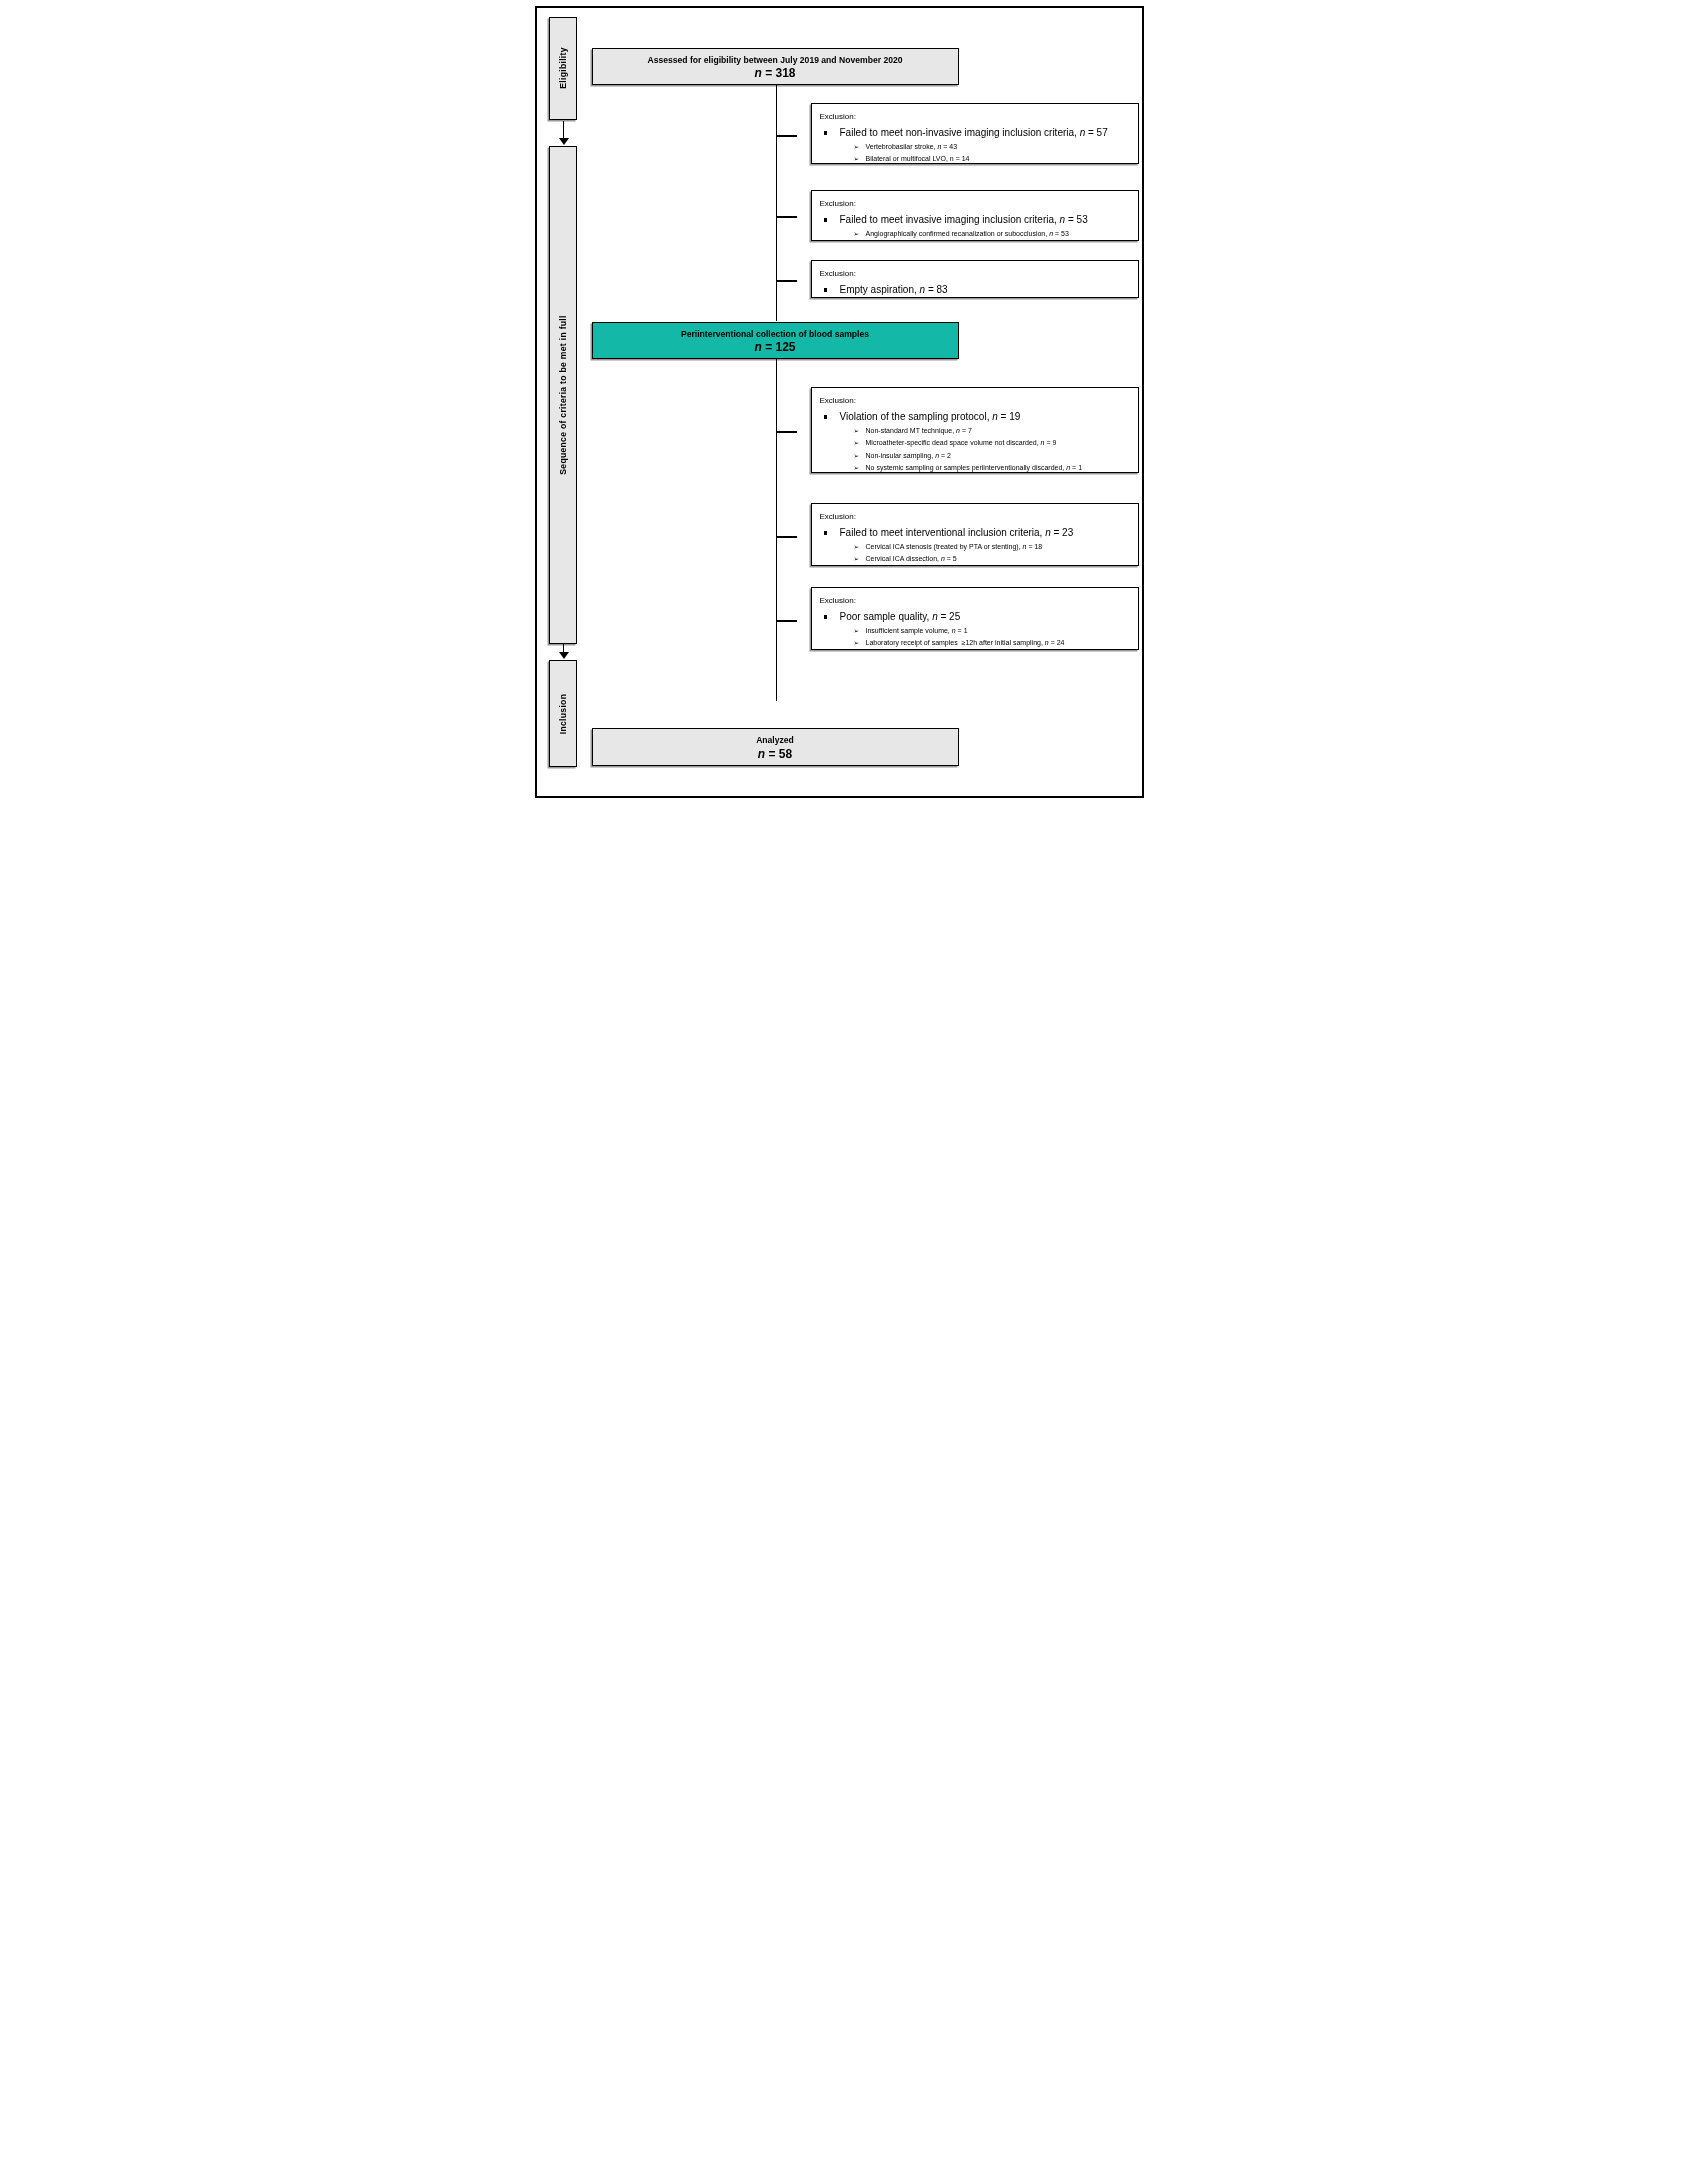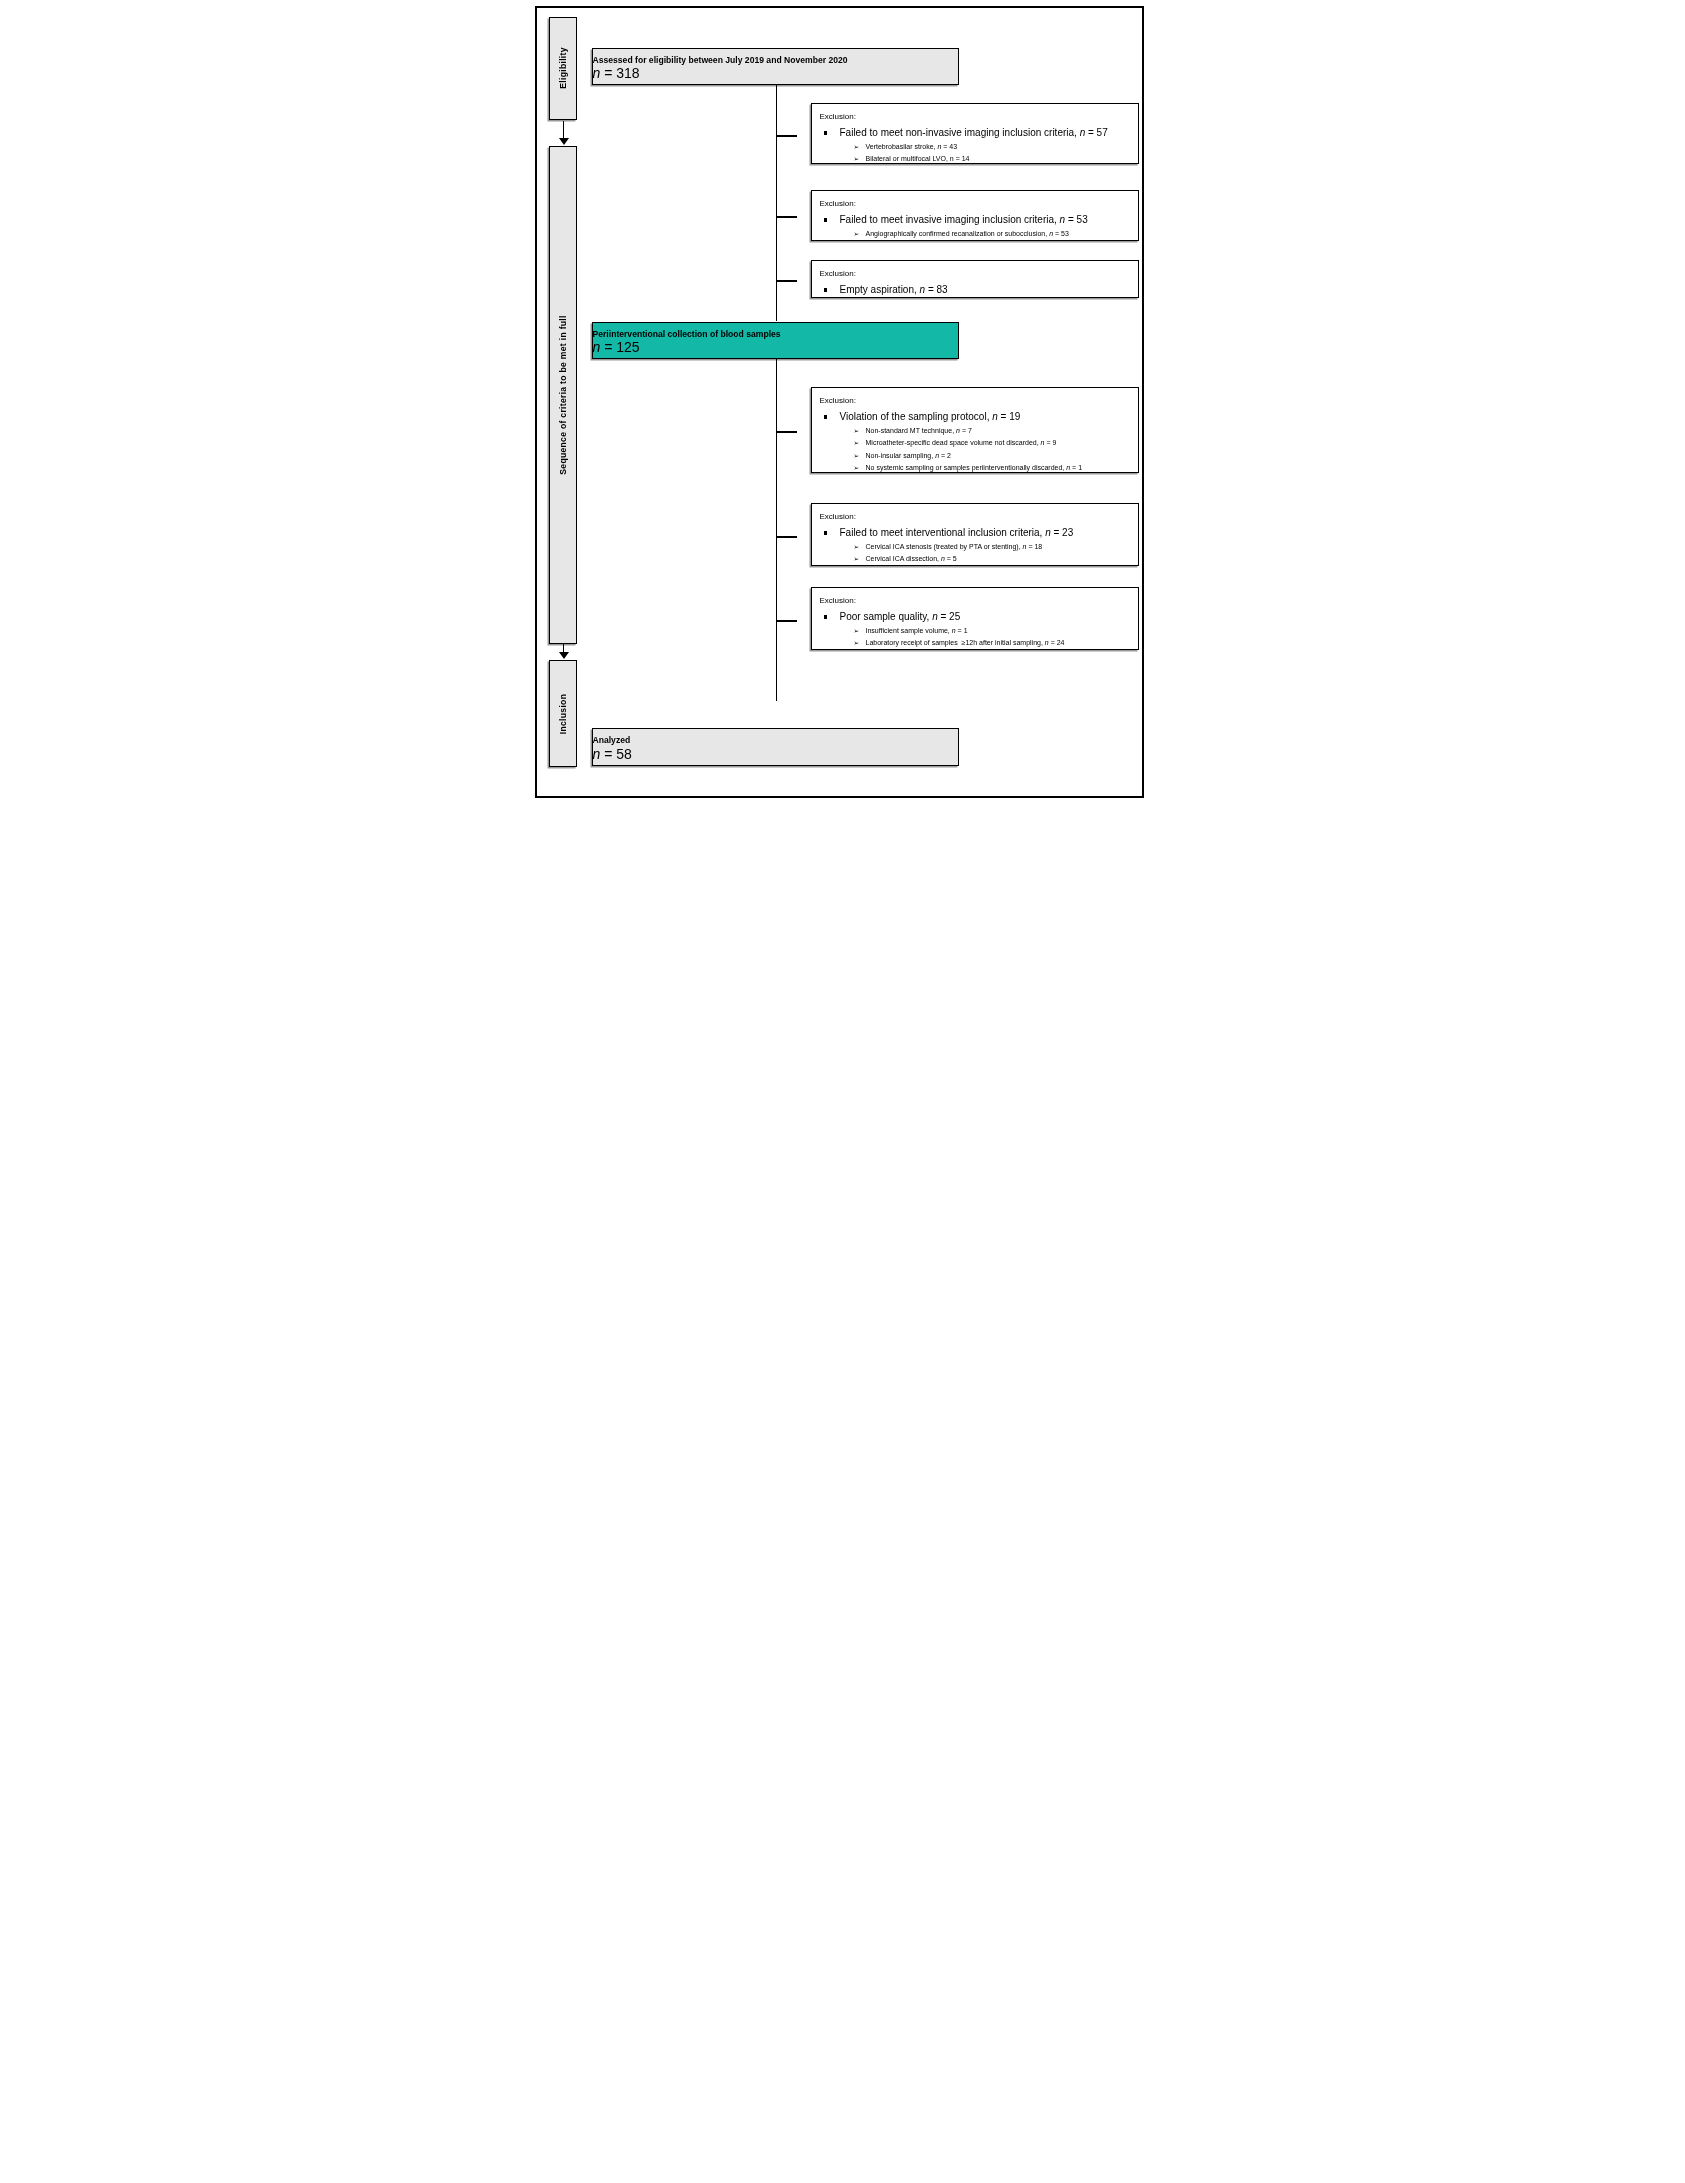--- a/index.html
+++ b/index.html
@@ -26,26 +26,26 @@
   .side-box .vtext{
     transform:rotate(-90deg);white-space:nowrap;
     font-weight:bold;font-size:8.6px;letter-spacing:0.3px;
   }
   .side-elig{top:16.7px;height:101px;}
   .side-seq {top:146px;height:496px;}
   .side-incl{top:660px;height:105px;}
 
   
   .main-box{left:61px;width:365px;display:flex;flex-direction:column;
-            align-items:flex-start;justify-content:center;text-align:center;}
+            align-items:center;justify-content:center;text-align:center;}
   .mb-assessed{top:48px;height:35px;}
   .mb-collection{top:322px;height:35px;}
   .mb-analyzed{top:728px;height:36px;}
   .main-box .title{font-weight:bold;font-size:8.6px;line-height:10.6px;}
-  .main-box .nline{font-weight:normal;font-size:14px;line-height:10px;margin-top:3px;}
+  .main-box .nline{font-weight:bold;font-size:12px;line-height:10px;margin-top:3px;}
 
   
   .x-box{left:280px;width:328px;background:#fff;}
   .xb-1{top:103px;height:61px;}
   .xb-2{top:190px;height:51px;}
   .xb-3{top:260px;height:38px;}
   .xb-4{top:387px;height:86px;}
   .xb-5{top:503px;height:63px;}
   .xb-6{top:587px;height:63px;}
   .x-box{padding-top:4px;box-sizing:border-box;overflow:hidden;}

